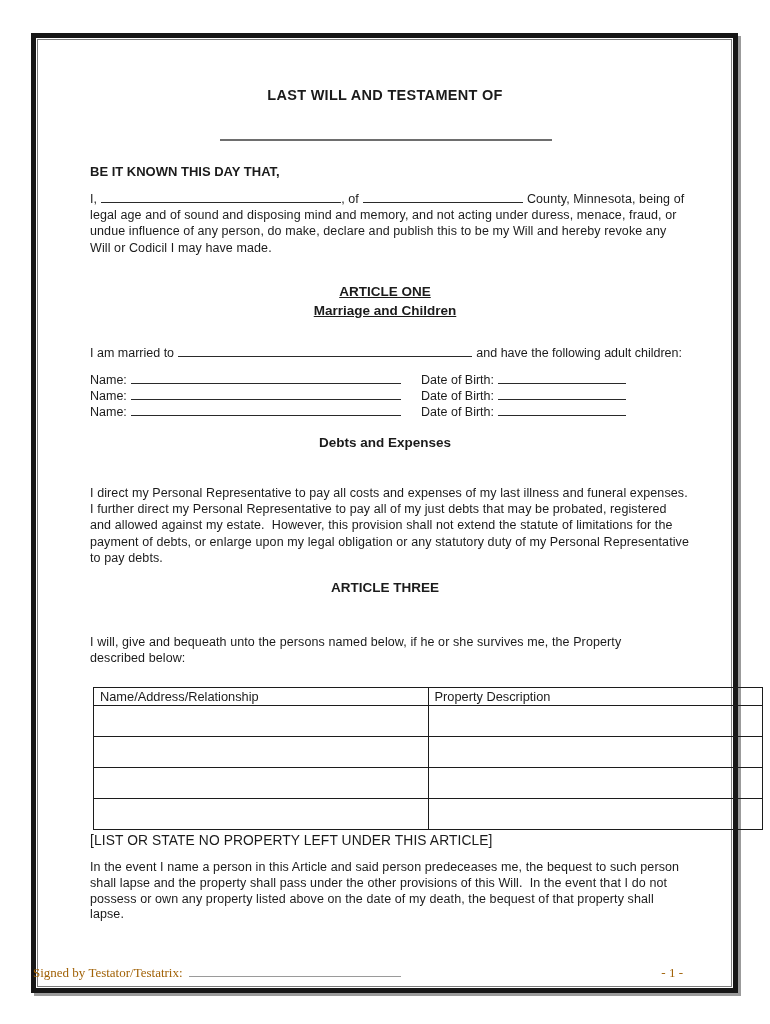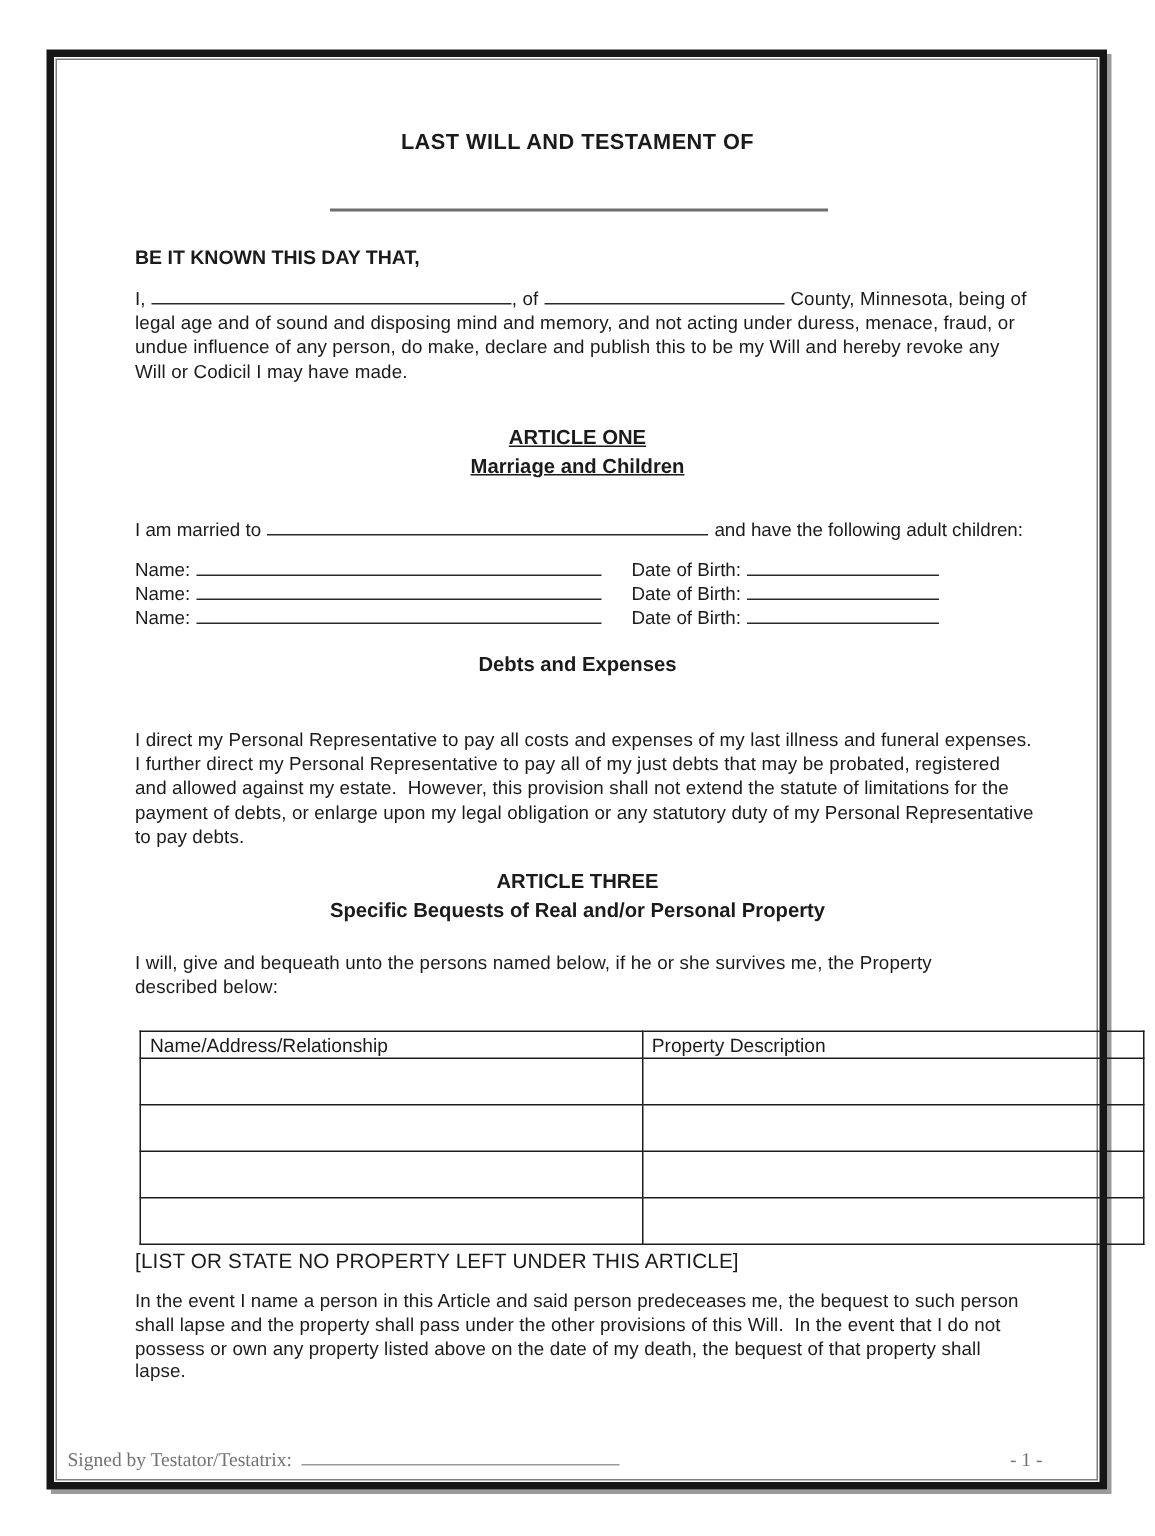--- a/index.html
+++ b/index.html
@@ -66,23 +66,23 @@
   .bequest-table td {
     border: 1px solid #1c1c1c; width: 50%;
     font-size: 12.8px; padding: 0 6px; vertical-align: middle;
   }
   .bequest-table .hrow td { height: 18px; }
   .bequest-table .drow td { height: 31px; }
   .note-line { left: 90px; top: 833px; font-size: 13.8px; letter-spacing: 0.1px; white-space: nowrap; }
   .final-para { left: 90px; top: 860px; width: 600px; line-height: 15.8px; }
   
   .footer {
-    left: 45px; top: 965px; width: 650px;
+    left: 33px; top: 965px; width: 650px;
     display: flex; align-items: baseline;
-    font-family: "Liberation Serif", serif; font-size: 13px; color: #737373;
+    font-family: "Liberation Serif", serif; font-size: 13px; color: #a16207;
   }
   .footer .sig-blank {
     flex: 0 0 auto; width: 212px; height: 12px; margin-left: 6px;
     border-bottom: 1px solid #9a9a9a;
   }
   .footer .spacer { flex: 1 1 auto; }
   .page-num { flex: 0 0 auto; }
 </style>
 </head>
 <body>
@@ -134,21 +134,20 @@
   </div>
 
   <div class="abs heading-block a2-block">
     <div>Debts and Expenses</div>
   </div>
 
   <p class="abs para debts-para">I direct my Personal Representative to pay all costs and expenses of my last illness and funeral expenses.  I further direct my Personal Representative to pay all of my just debts that may be probated, registered and allowed against my estate.  However, this provision shall not extend the statute of limitations for the payment of debts, or enlarge upon my legal obligation or any statutory duty of my Personal Representative to pay debts.</p>
 
   <div class="abs heading-block a3-block">
     <div>ARTICLE THREE</div>
-    <div>Specific Bequests of Real and/or Personal Property</div>
   </div>
 
   <p class="abs para bequest-intro">I will, give and bequeath unto the persons named below, if he or she survives me, the Property described below:</p>
 
   <table class="abs bequest-table">
     <tbody>
       <tr class="hrow">
         <td>Name/Address/Relationship</td>
         <td>Property Description</td>
       </tr>

